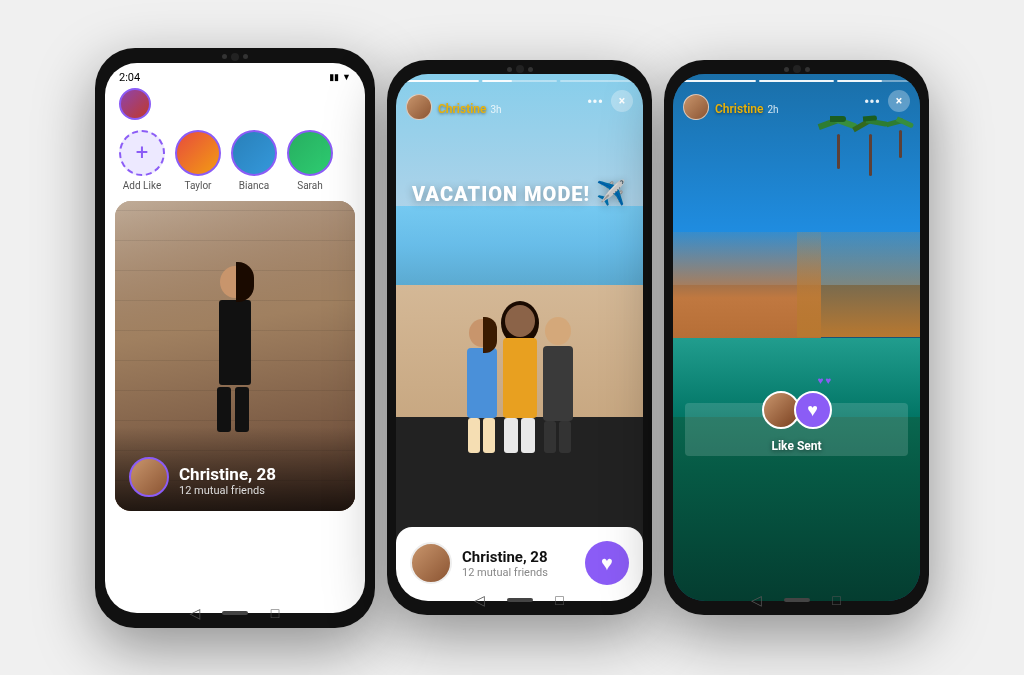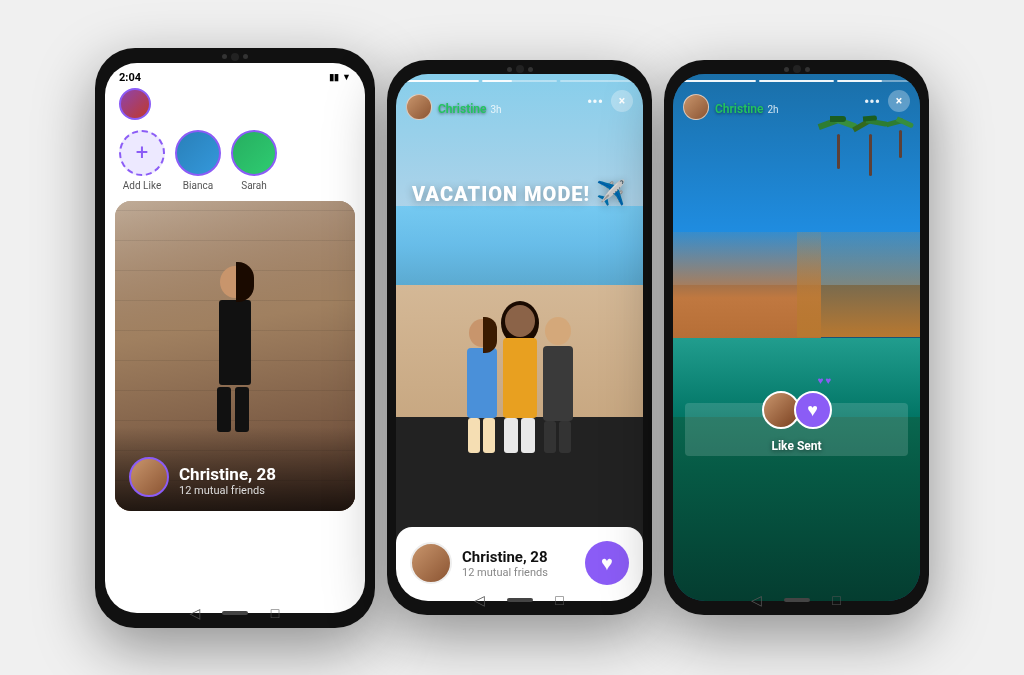--- a/index.html
+++ b/index.html
@@ -117,21 +117,21 @@
       border-radius: 3px;
     }
 
     
     .p1-status-bar {
       display: flex;
       justify-content: space-between;
       align-items: center;
       padding: 8px 14px 4px;
       font-size: 11px;
-      font-weight: 700;
+      font-weight: 400;
     }
     .p1-status-icons {
       display: flex;
       gap: 3px;
       align-items: center;
       font-size: 9px;
     }
 
     .p1-header {
       display: flex;
@@ -326,21 +326,21 @@
     .story-user-avatar {
       width: 26px;
       height: 26px;
       border-radius: 50%;
       background: linear-gradient(135deg, #c8956c, #8b5432);
       border: 1px solid rgba(255,255,255,0.6);
     }
     .story-user-name {
       font-size: 12px;
       font-weight: 600;
-      color: #22c55e;
+      color: #eab308;
       text-shadow: 0 1px 3px rgba(0,0,0,0.5);
     }
     .story-time {
       font-size: 10px;
       color: rgba(255,255,255,0.8);
     }
     .story-more-btn {
       width: 20px;
       height: 20px;
       color: rgba(255,255,255,0.9);
@@ -585,20 +585,24 @@
       <div class="p1-tabs">
         <div class="p1-avatar-small"></div>
       </div>
 
       <div class="p1-stories">
         <div class="story-item">
           <div class="story-avatar add-story">+</div>
           <span class="story-label">Add Like</span>
         </div>
         <div class="story-item">
+          <div class="story-avatar avatar-taylor"></div>
+          <span class="story-label">Taylor</span>
+        </div>
+        <div class="story-item">
           <div class="story-avatar avatar-bianca"></div>
           <span class="story-label">Bianca</span>
         </div>
         <div class="story-item">
           <div class="story-avatar avatar-sarah"></div>
           <span class="story-label">Sarah</span>
         </div>
       </div>
 
       <div class="p1-card">

